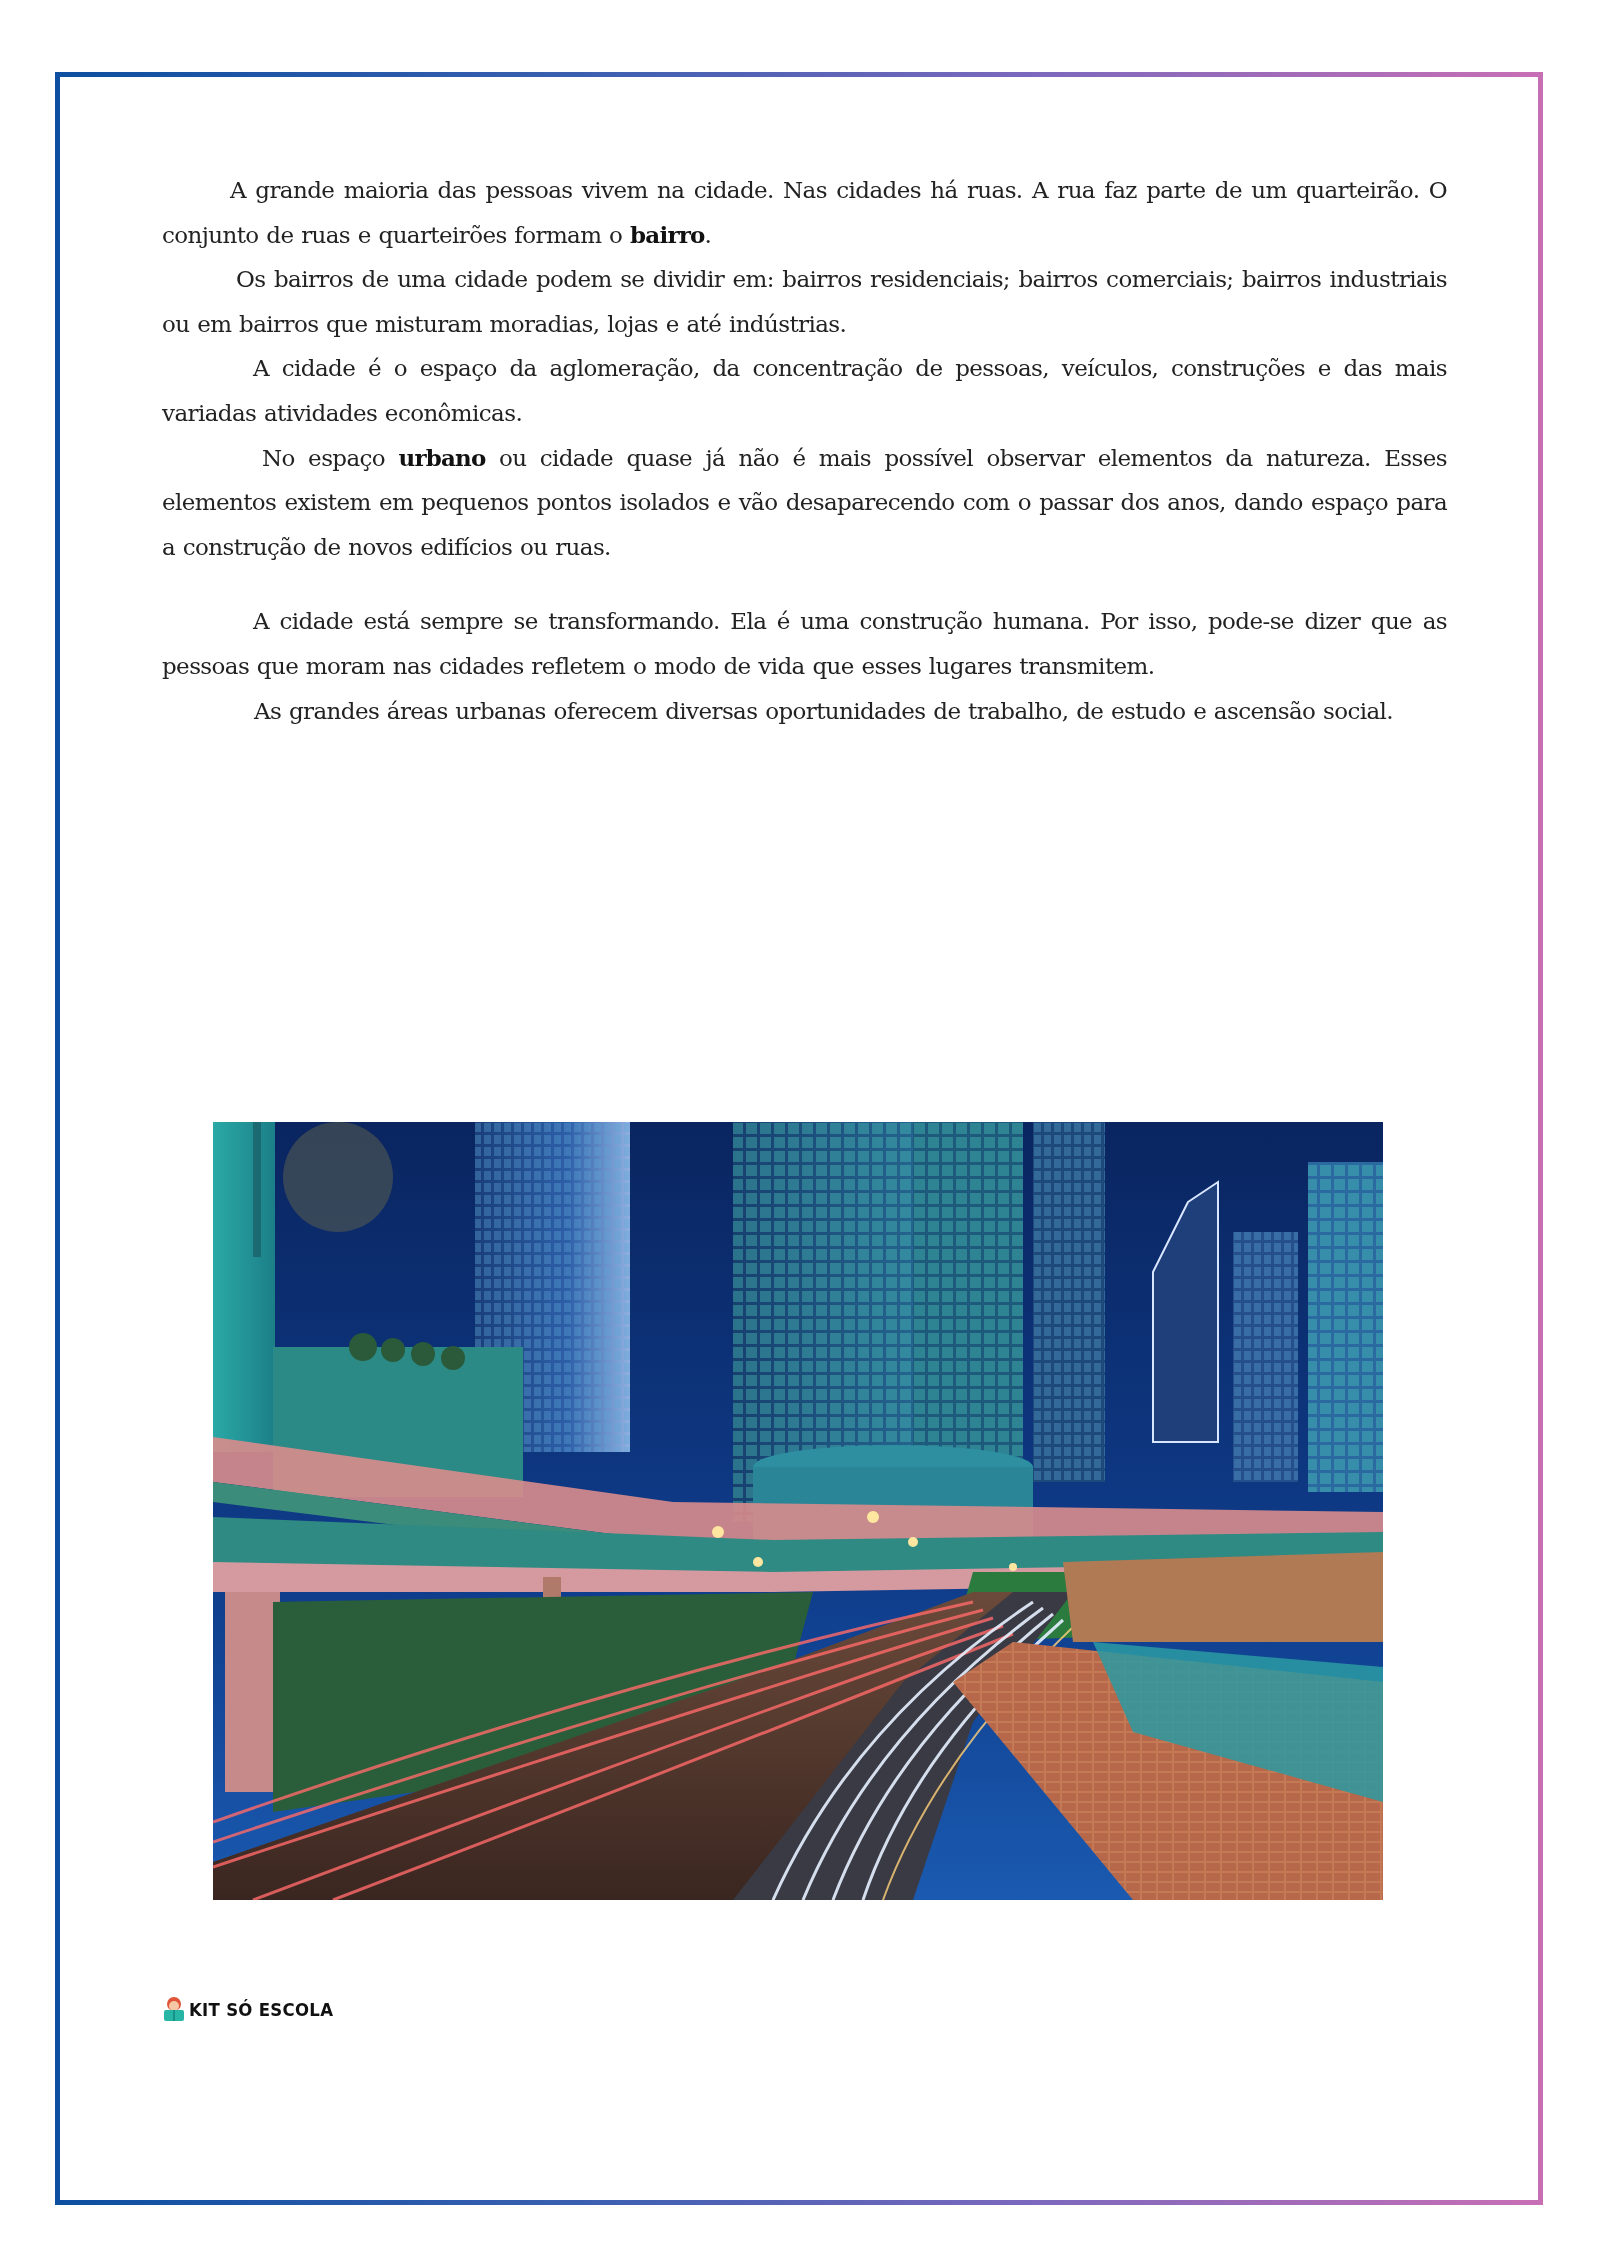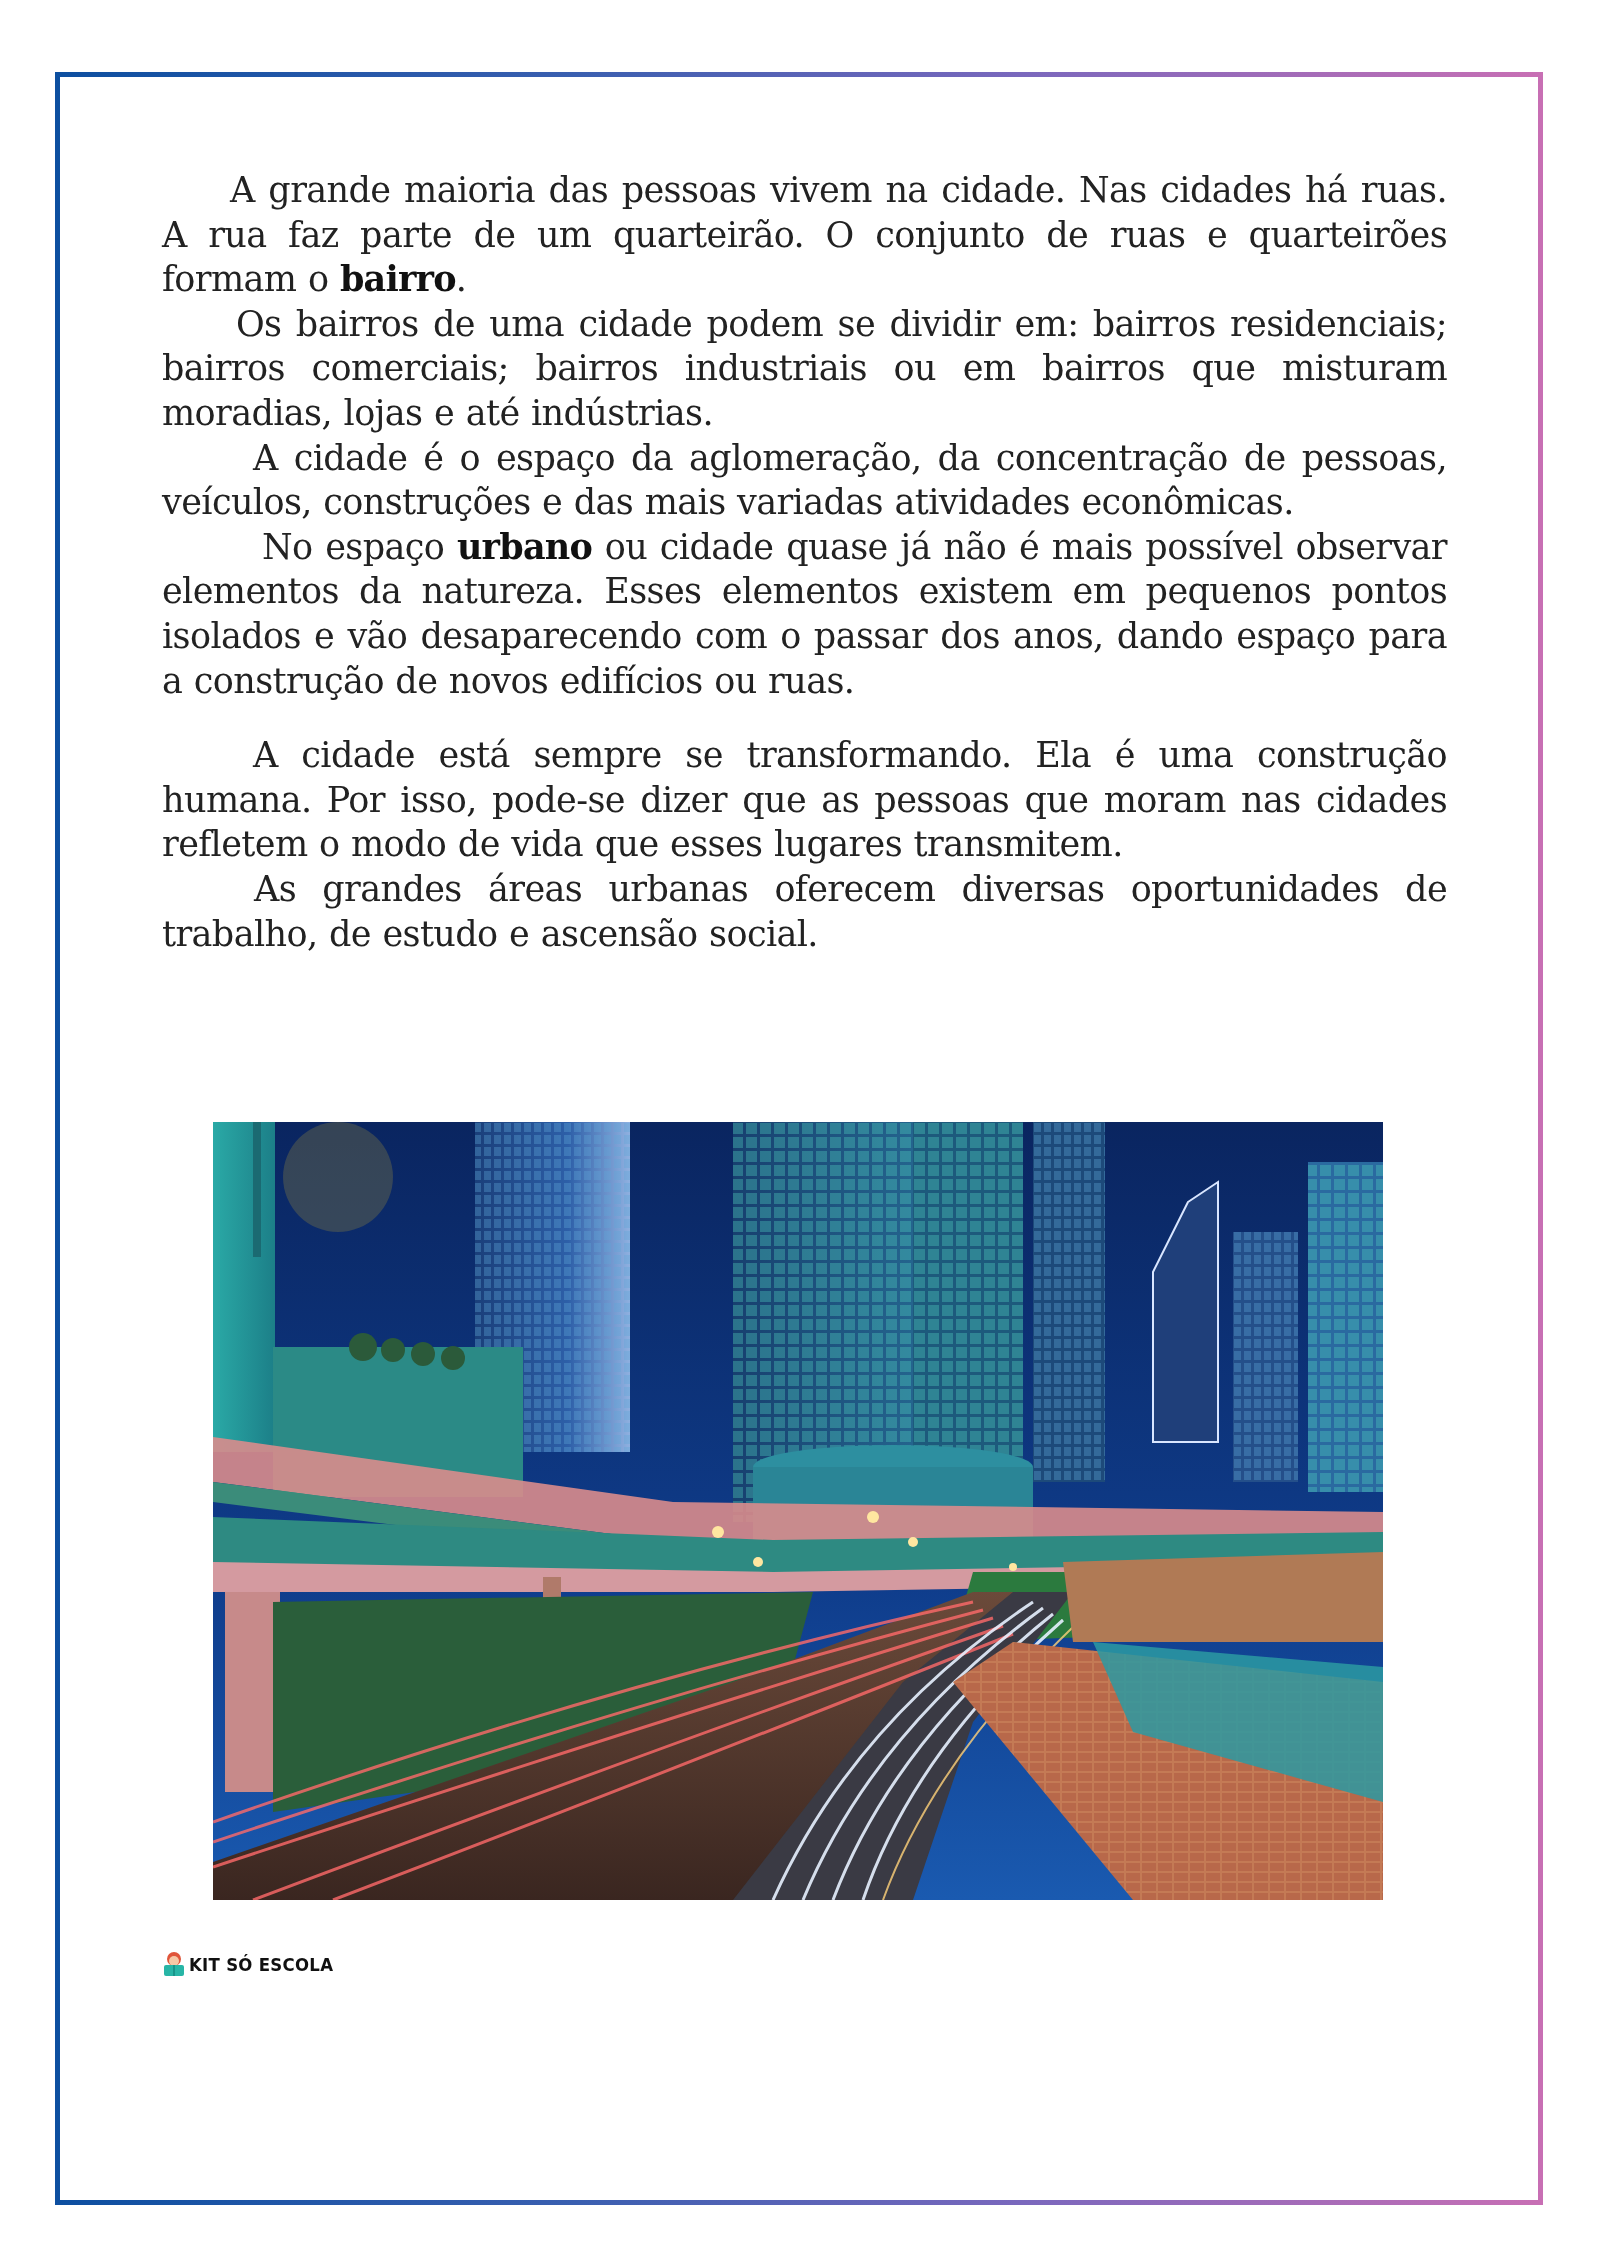--- a/index.html
+++ b/index.html
@@ -17,21 +17,21 @@
     .frame-inner {
       width: 100%; height: 100%;
       background: #ffffff;
     }
 
     .text-block {
       position: absolute;
       left: 162px; top: 168px;
       width: 1285px;
       font-family: "DejaVu Serif", "Liberation Serif", serif;
-      font-size: 35px;
+      font-size: 23px;
       line-height: 44.6px;
       color: #222222;
       letter-spacing: -0.6px;
       word-spacing: 1px;
     }
     .text-block p {
       margin: 0;
       text-align: justify;
     }
     .text-block b { font-weight: bold; color: #111; letter-spacing: -0.8px; }
@@ -42,21 +42,21 @@
       left: 213px; top: 1122px;
       width: 1170px; height: 778px;
       overflow: hidden;
       background: #0c2f73;
     }
     .photo svg { display: block; }
 
     
     .logo {
       position: absolute;
-      left: 162px; top: 1950px;
+      left: 162px; top: 1995px;
       height: 28px;
       display: flex; align-items: center; gap: 3px;
     }
     .logo-text {
       font-family: "DejaVu Sans", "Liberation Sans", sans-serif;
       font-weight: bold;
       font-size: 18px;
       letter-spacing: 0.3px;
       color: #111111;
       transform: scaleX(0.92);

